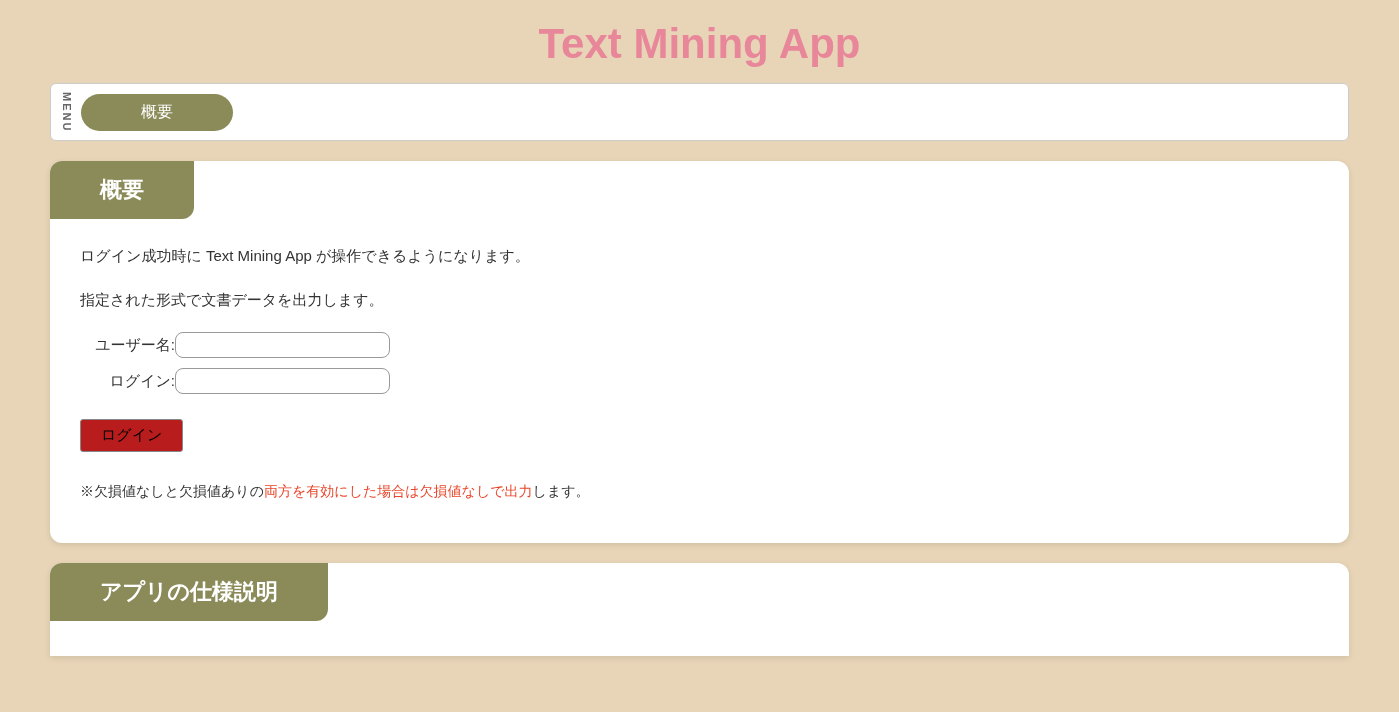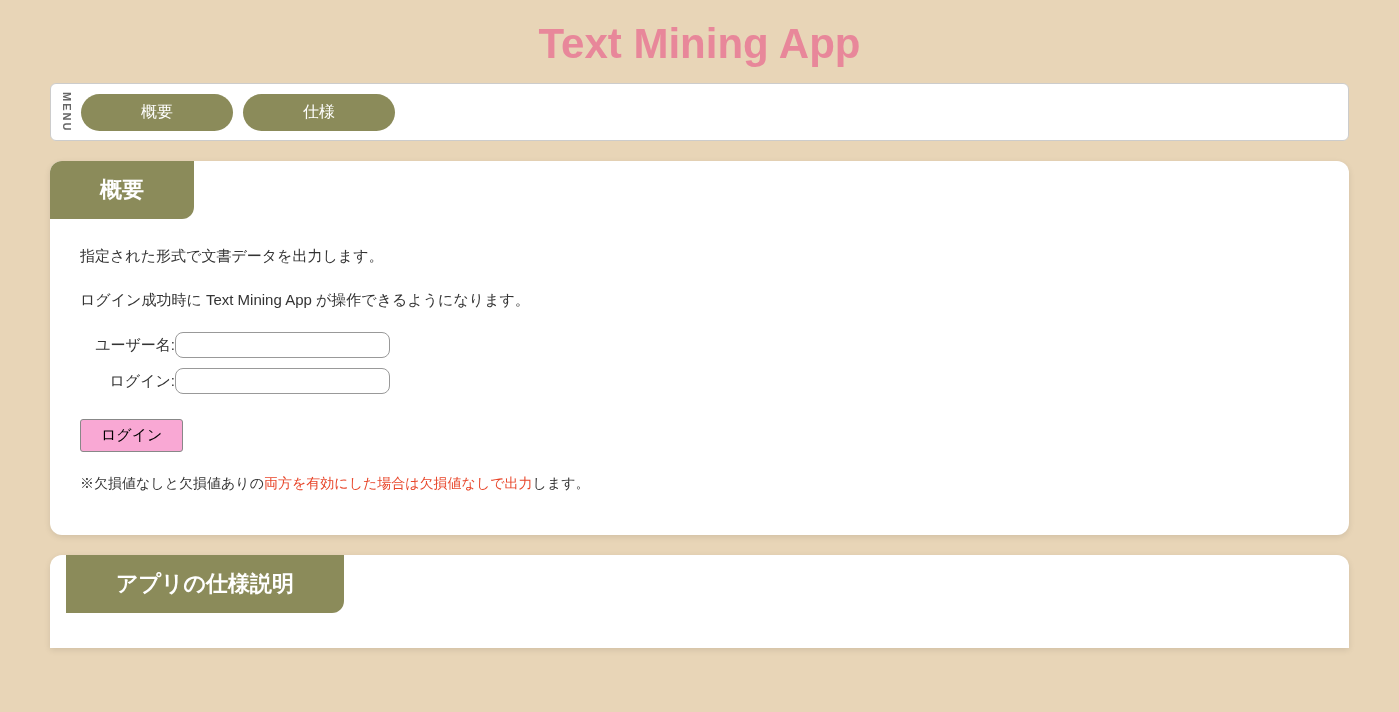--- a/index.html
+++ b/index.html
@@ -122,75 +122,74 @@
 
     .form-input {
       border: 1px solid #999;
       padding: 4px 6px;
       font-size: 14px;
       width: 215px;
       font-family: inherit;
     }
 
     .login-button {
-      background-color: #f9a8d4;
+      background-color: #b91c1c;
       border: 1px solid #888;
       padding: 6px 20px;
       font-size: 15px;
       cursor: pointer;
       border-radius: 3px;
       font-family: inherit;
       margin-left: 0;
     }
 
     .notice-text {
       font-size: 14px;
       color: #333;
-      margin-top: 20px;
+      margin-top: 28px;
       line-height: 1.6;
     }
 
     .notice-text .highlight {
       color: #e8462a;
     }
 
     .section-card-bottom {
       background-color: white;
       border-radius: 12px 12px 0 0;
-      padding: 0 0 10px 16px;
+      padding: 0 0 10px 0;
       margin-bottom: 0;
       box-shadow: 0 2px 6px rgba(0,0,0,0.1);
       overflow: hidden;
       min-height: 60px;
     }
   </style>
 </head>
 <body>
 
 <div class="page-header">
   <h1 class="page-title">Text Mining App</h1>
 </div>
 
 <div class="menu-bar">
   <span class="menu-label">MENU</span>
   <div class="menu-tabs">
     <button class="menu-tab">概要</button>
-    <button class="menu-tab">仕様</button>
   </div>
 </div>
 
 <div class="content-area">
 
   <div class="section-card">
     <div class="section-header">
       <span class="section-header-title">概要</span>
     </div>
     <div class="section-body">
+      <p class="description-text">ログイン成功時に Text Mining App が操作できるようになります。</p>
       <p class="description-text">指定された形式で文書データを出力します。</p>
-      <p class="description-text">ログイン成功時に Text Mining App が操作できるようになります。</p>
 
       <div class="form-group">
         <div class="form-row">
           <label class="form-label">ユーザー名:</label>
           <input class="form-input" type="text" style="">
         </div>
         <div class="form-row">
           <label class="form-label">ログイン:</label>
           <input class="form-input" type="password" style="">
         </div>

